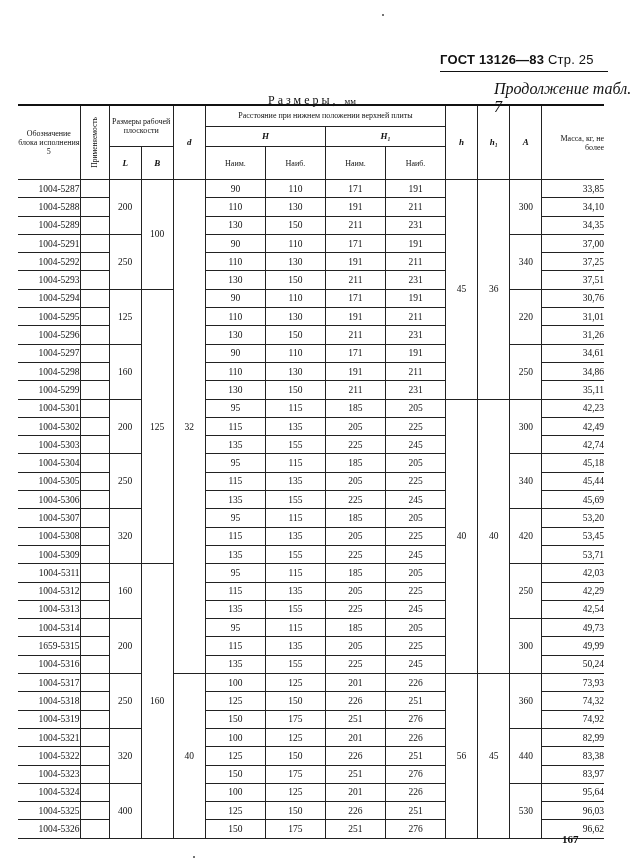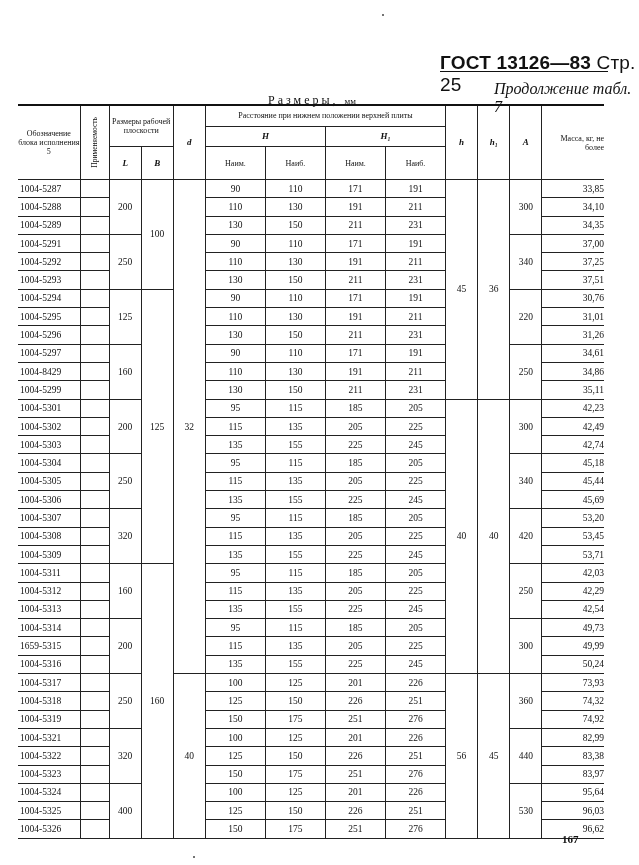--- a/index.html
+++ b/index.html
@@ -1,28 +1,28 @@
 <!DOCTYPE html>
 <html><head>
 <meta charset="utf-8">
 <style>
   html,body{margin:0;padding:0;background:#fff;}
   body{width:639px;height:865px;position:relative;overflow:hidden;font-family:"Liberation Serif","DejaVu Serif",serif;color:#111;}
-  .hdr{position:absolute;left:440px;top:52px;font-family:"Liberation Sans","DejaVu Sans",sans-serif;font-weight:bold;font-size:19px;letter-spacing:0.2px;}
+  .hdr{position:absolute;left:440px;top:52px;font-family:"Liberation Sans","DejaVu Sans",sans-serif;font-weight:bold;font-size:13px;letter-spacing:0.2px;}
   .hdr .pg{font-weight:normal;}
   .hdr-line{position:absolute;left:440px;top:71px;width:168px;border-top:1.5px solid #111;}
   .cont{position:absolute;left:494px;top:80px;font-style:italic;font-size:16px;}
   .dims{position:absolute;left:268px;top:93px;font-size:12px;letter-spacing:3px;}
   .dims .mm{letter-spacing:0;font-size:9px;}
   table{position:absolute;left:18px;top:104px;border-collapse:collapse;width:586px;font-size:9.2px;}
   td,th{border:1px solid #222;text-align:center;vertical-align:middle;padding:0;font-weight:normal;}
   thead th{font-size:8px;line-height:9px;}
   thead tr.top th{border-top:2px solid #111;}
   tbody td{height:17.3px;font-size:9.5px;}
-  td.code{text-align:left;padding-left:2px;border-left:none;}
+  td.code{text-align:right;padding-left:2px;border-left:none;}
   th.first{border-left:none;}
   th.last,td.last{border-right:none;text-align:right;}
   .vert{writing-mode:vertical-rl;transform:rotate(180deg);font-size:7.5px;line-height:8px;white-space:nowrap;margin:0 auto;}
   .it{font-style:italic;font-weight:bold;font-size:9px;}
   .footer{position:absolute;left:562px;top:833px;font-size:11px;font-weight:bold;}
   .speck{position:absolute;width:2px;height:2px;background:#444;border-radius:1px;}
 </style>
 </head>
 <body>
 
@@ -180,21 +180,21 @@
         <td></td>
         <td rowspan="3">160</td>
         <td>90</td>
         <td>110</td>
         <td>171</td>
         <td>191</td>
         <td rowspan="3">250</td>
         <td class="last">34,61</td>
       </tr>
       <tr>
-        <td class="code">1004-8429</td>
+        <td class="code">1004-5298</td>
         <td></td>
         <td>110</td>
         <td>130</td>
         <td>191</td>
         <td>211</td>
         <td class="last">34,86</td>
       </tr>
       <tr>
         <td class="code">1004-5299</td>
         <td></td>

